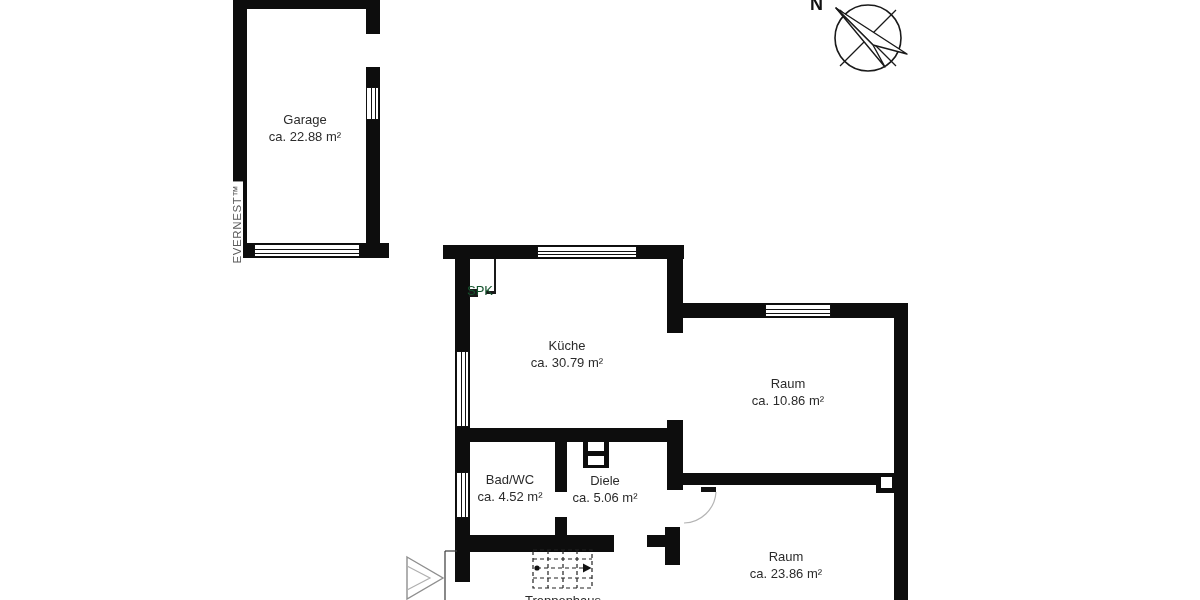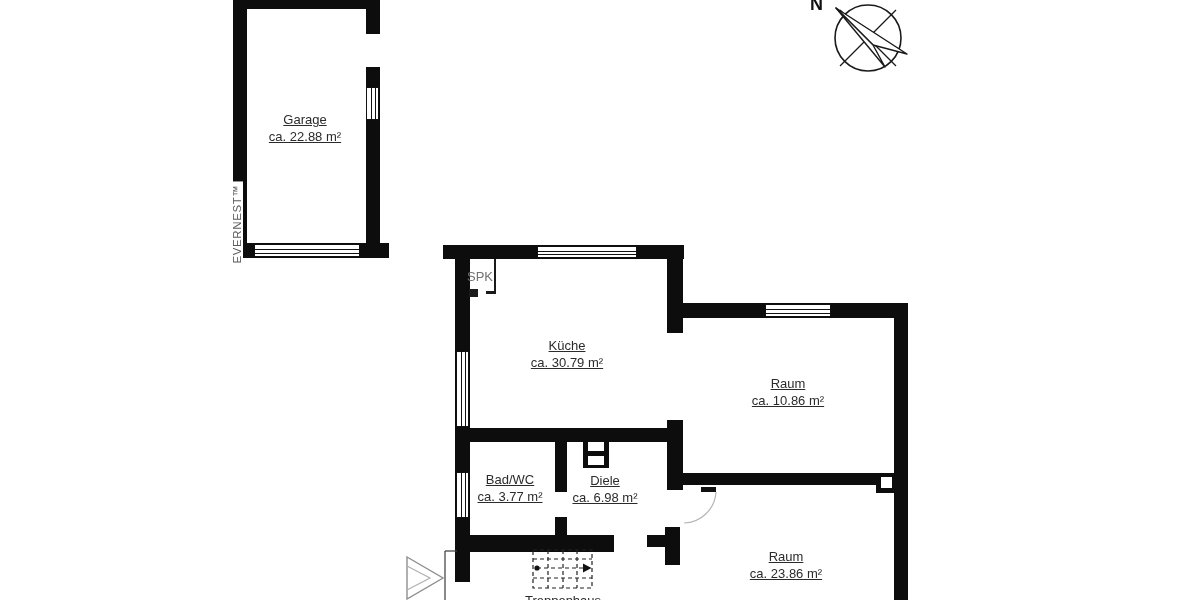--- a/index.html
+++ b/index.html
@@ -8,22 +8,22 @@
   .wall{position:absolute;background:#0d0d0d;}
   .thinline{position:absolute;background:#1a1a1a;}
   .whitecut{position:absolute;background:#ffffff;}
   
   .window-h,.window-v{position:absolute;background:#fff;border:1px solid #111;box-sizing:border-box;}
   .window-h::before{content:"";position:absolute;left:0;right:0;top:36%;height:24%;
                     border-top:1px solid #111;border-bottom:1px solid #111;}
   .window-v::before{content:"";position:absolute;top:0;bottom:0;left:36%;width:24%;
                     border-left:1px solid #111;border-right:1px solid #111;}
   .room-label{position:absolute;text-align:center;transform:translateX(-50%);
-              font-size:13px;line-height:17px;white-space:nowrap;color:#2b2b2b;text-decoration:underline;}
-  .small-label{position:absolute;font-size:13px;color:#737373;white-space:nowrap;}
+              font-size:13px;line-height:17px;white-space:nowrap;color:#2b2b2b;}
+  .small-label{position:absolute;font-size:13px;color:#14532d;white-space:nowrap;margin-top:14px;}
   #watermark{position:absolute;left:237px;top:224px;transform:translate(-50%,-50%) rotate(-90deg);
              background:#fff;color:#5a5a5a;font-size:11.5px;letter-spacing:.6px;
              padding:0 3px;z-index:5;white-space:nowrap;}
   #north-label{position:absolute;left:810px;top:-6px;font-size:18px;font-weight:bold;color:#111;}
   svg{position:absolute;left:0;top:0;}
 </style>
 </head>
 <body>
 
 <div id="canvas">
@@ -123,26 +123,26 @@
     <div>ca. 30.79 m²</div>
   </div>
 
   <div class="room-label" style="left:788px;top:375px">
     <div>Raum</div>
     <div>ca. 10.86 m²</div>
   </div>
 
   <div class="room-label" style="left:510px;top:471px">
     <div>Bad/WC</div>
-    <div>ca. 3.77 m²</div>
+    <div>ca. 4.52 m²</div>
   </div>
 
   <div class="room-label" style="left:605px;top:472px">
     <div>Diele</div>
-    <div>ca. 6.98 m²</div>
+    <div>ca. 5.06 m²</div>
   </div>
 
   <div class="room-label" style="left:786px;top:548px">
     <div>Raum</div>
     <div>ca. 23.86 m²</div>
   </div>
 
   <div class="room-label" style="left:563px;top:592px">Treppenhaus</div>
 
 </div>

